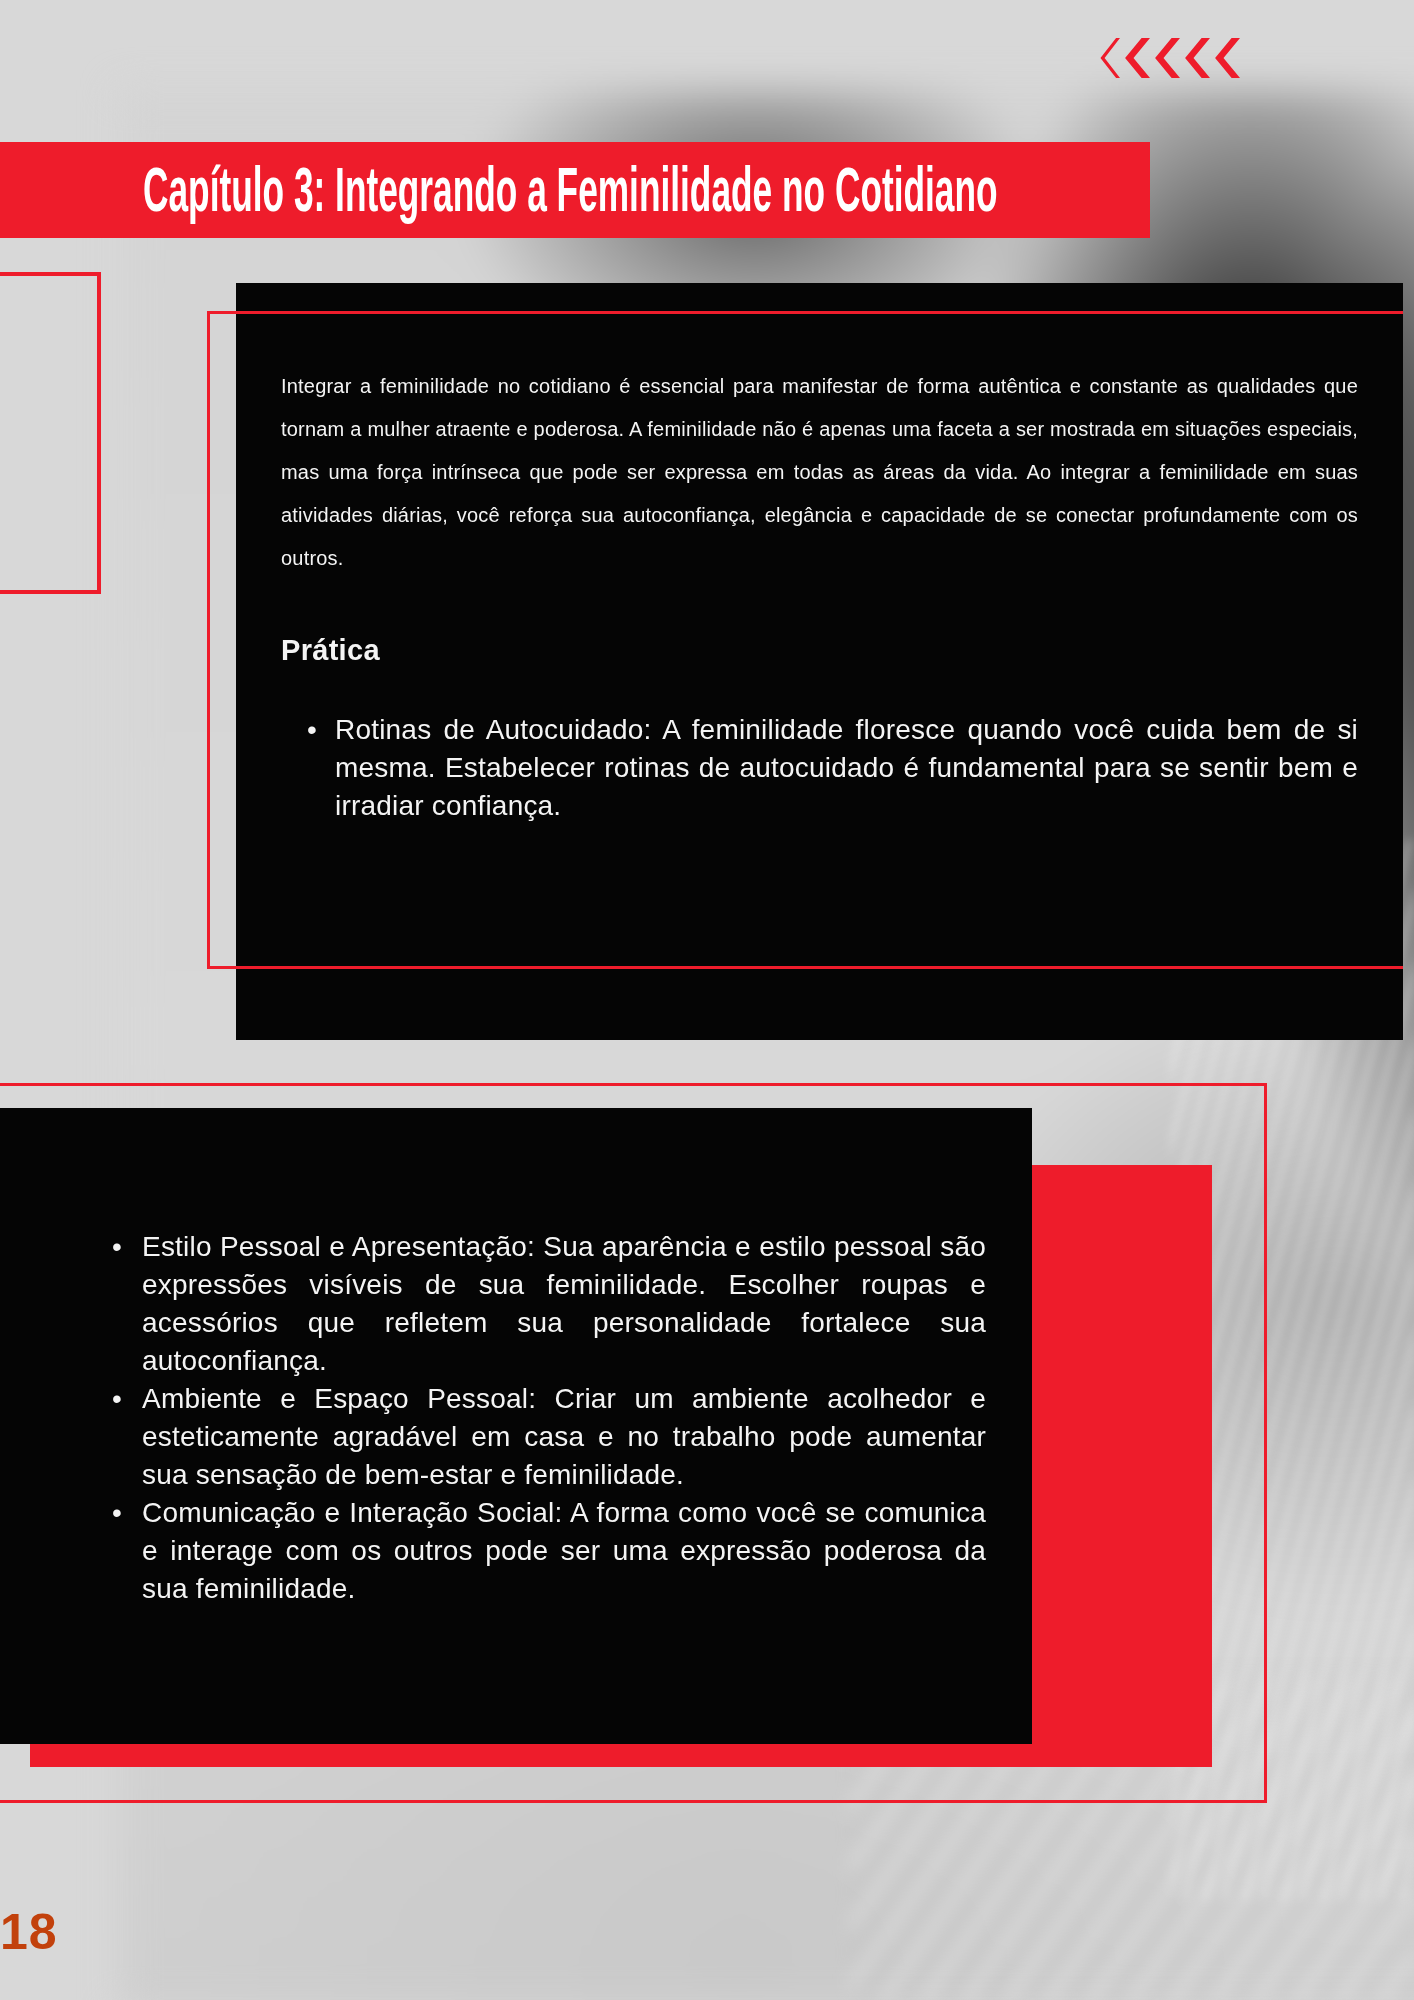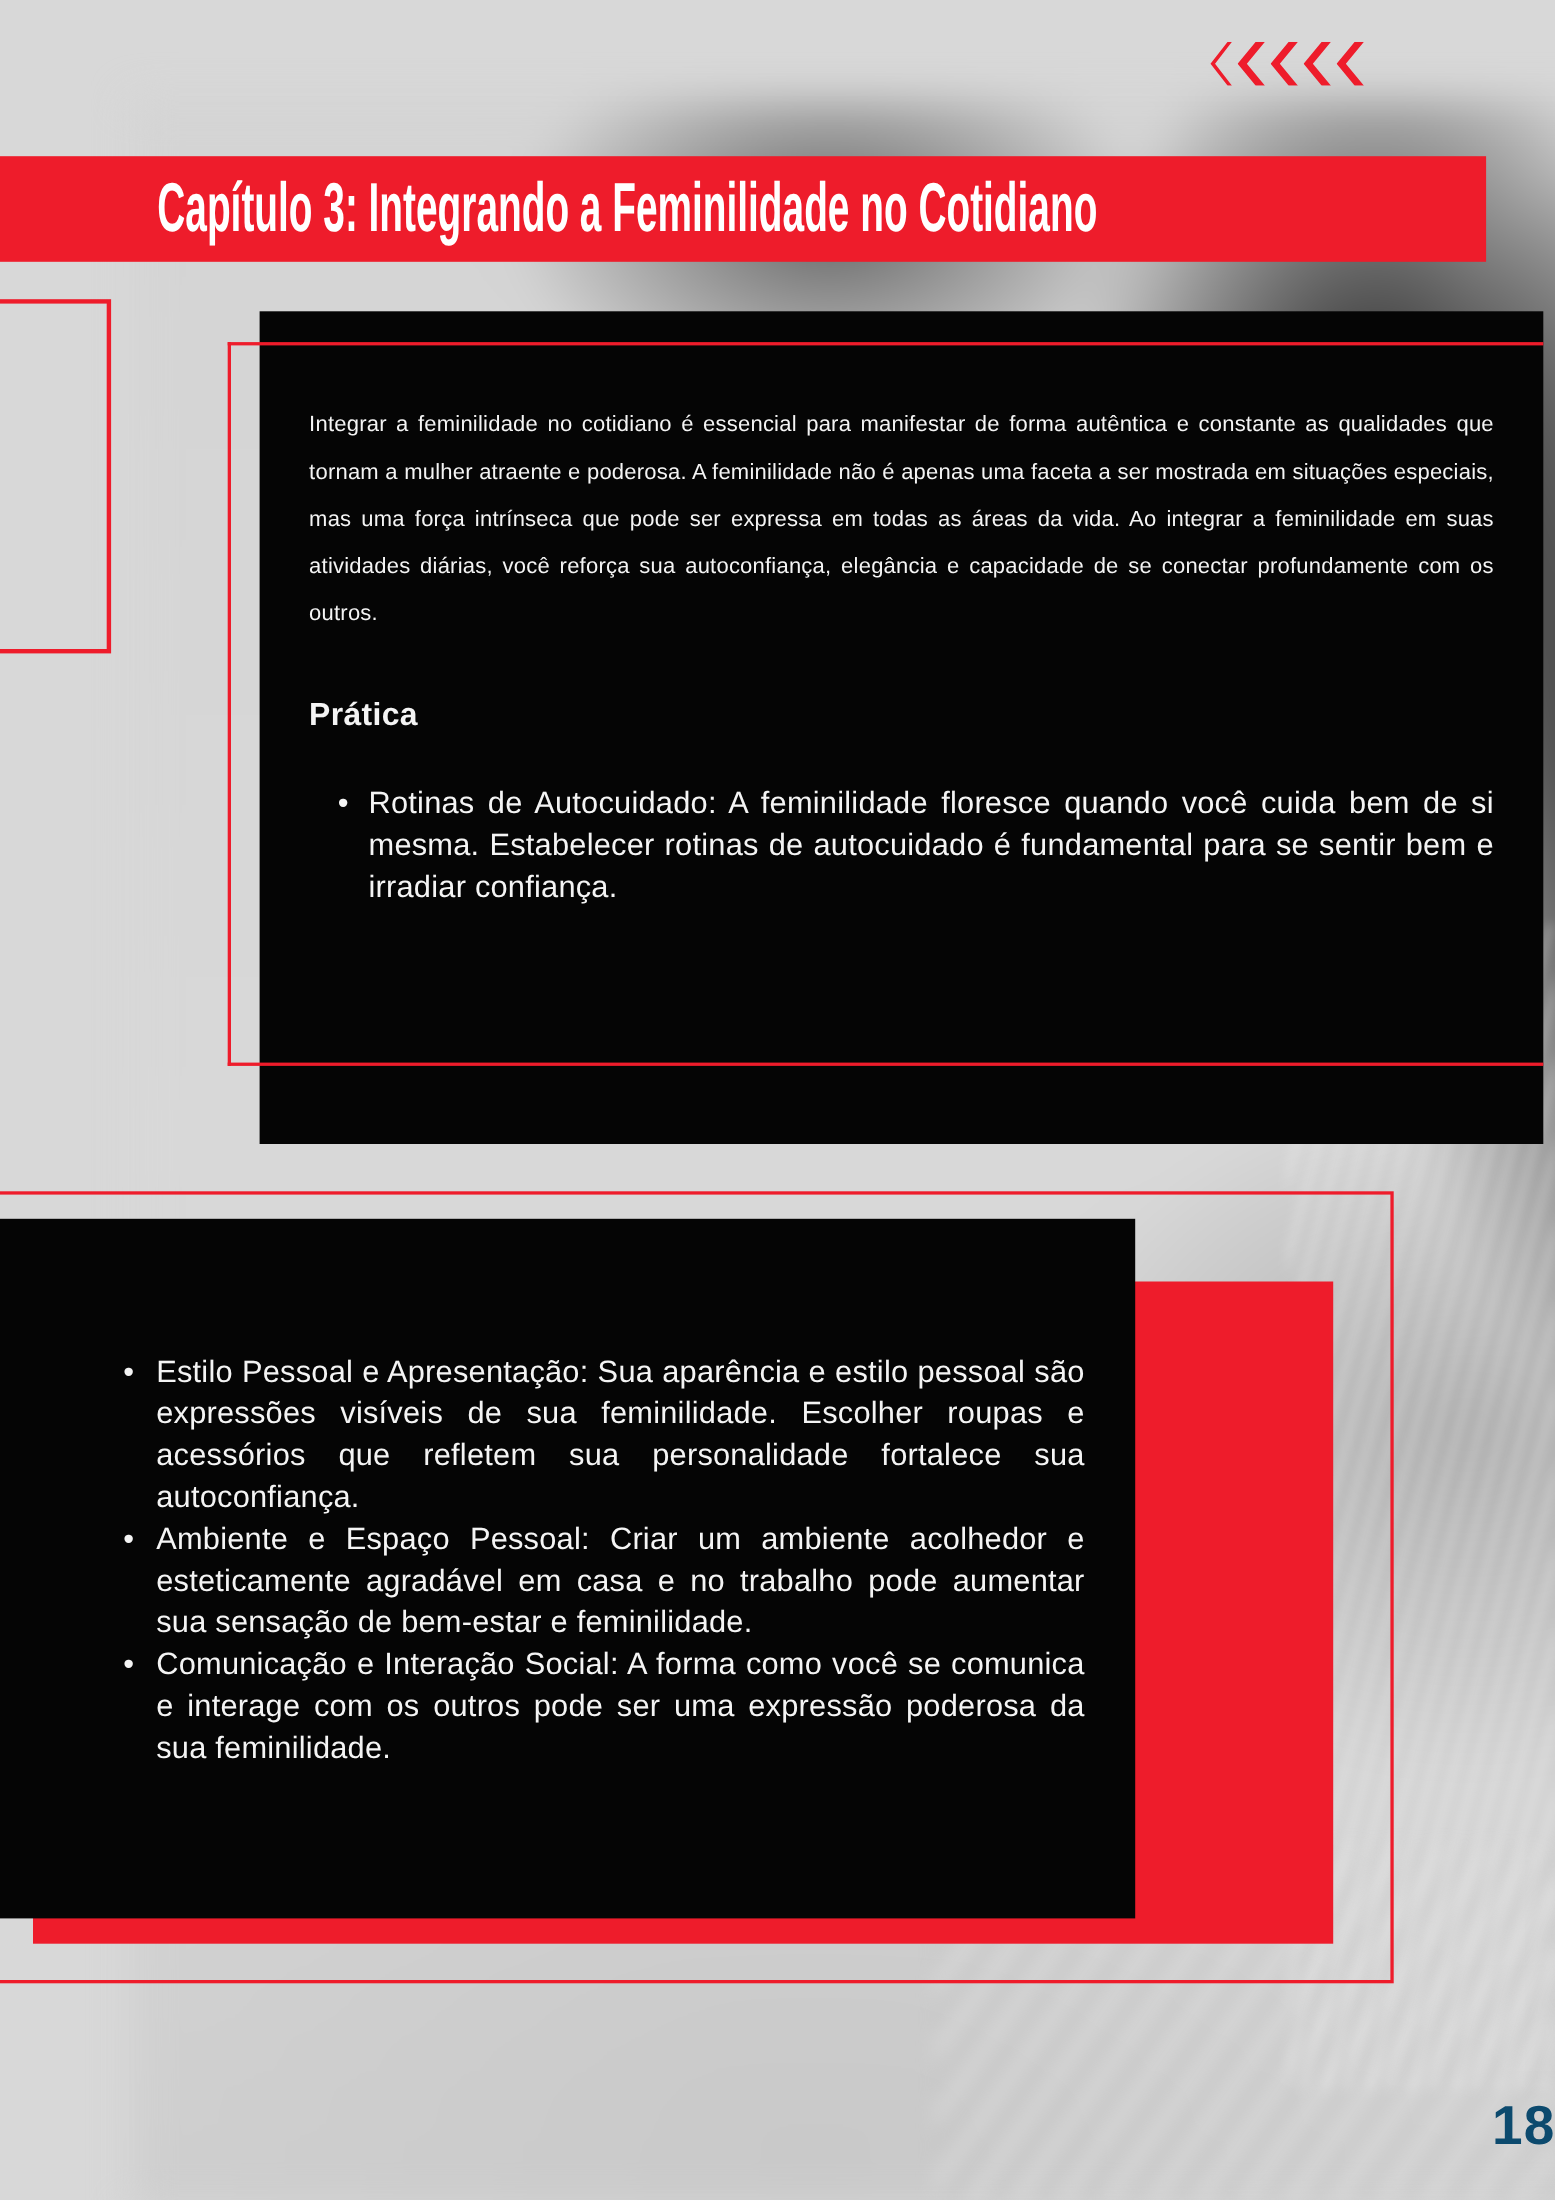--- a/index.html
+++ b/index.html
@@ -29,21 +29,21 @@
   }
   .streaks2{
     position:absolute;left:850px;top:1680px;width:564px;height:320px;
     background:repeating-linear-gradient(125deg,
       rgba(255,255,255,0.5) 0 10px, rgba(160,160,160,0.15) 14px 34px);
     filter:blur(9px);opacity:.5;
   }
 
   
   .banner{
-    position:absolute;left:0;top:142px;width:1351px;height:96px;
+    position:absolute;left:0;top:142px;width:1150px;height:96px;
     background:#ee1c2b;z-index:5;
   }
   .banner-title{
     position:absolute;left:143px;top:50%;
     transform:translateY(-52%) scaleX(0.56);transform-origin:left center;
     font-size:63px;font-weight:700;color:#ffffff;white-space:nowrap;
   }
 
   
   .chevrons{position:absolute;left:1097px;top:38px;display:flex;z-index:5;}
@@ -90,22 +90,22 @@
   .box2{
     position:absolute;left:0;top:1108px;width:1032px;height:636px;
     background:#050505;box-sizing:border-box;
     padding:120px 46px 0 142px;color:#f4f4f4;z-index:3;
   }
   .box2 ul.bullets{margin:0;padding:0;}
   .box2 ul.bullets li::before{left:-30px;}
 
   
   .page-num{
-    position:absolute;left:0;top:1903px;width:1414px;text-align:right;
-    font-size:50px;font-weight:700;color:#0c4a6e;letter-spacing:1px;z-index:5;
+    position:absolute;left:0;top:1903px;width:1414px;text-align:left;
+    font-size:50px;font-weight:700;color:#c2410c;letter-spacing:1px;z-index:5;
   }
 </style>
 </head>
 <body>
 
 <div class="photo-clip">
   <div class="photo"></div>
   <div class="streaks"></div>
   <div class="streaks2"></div>
 </div>

